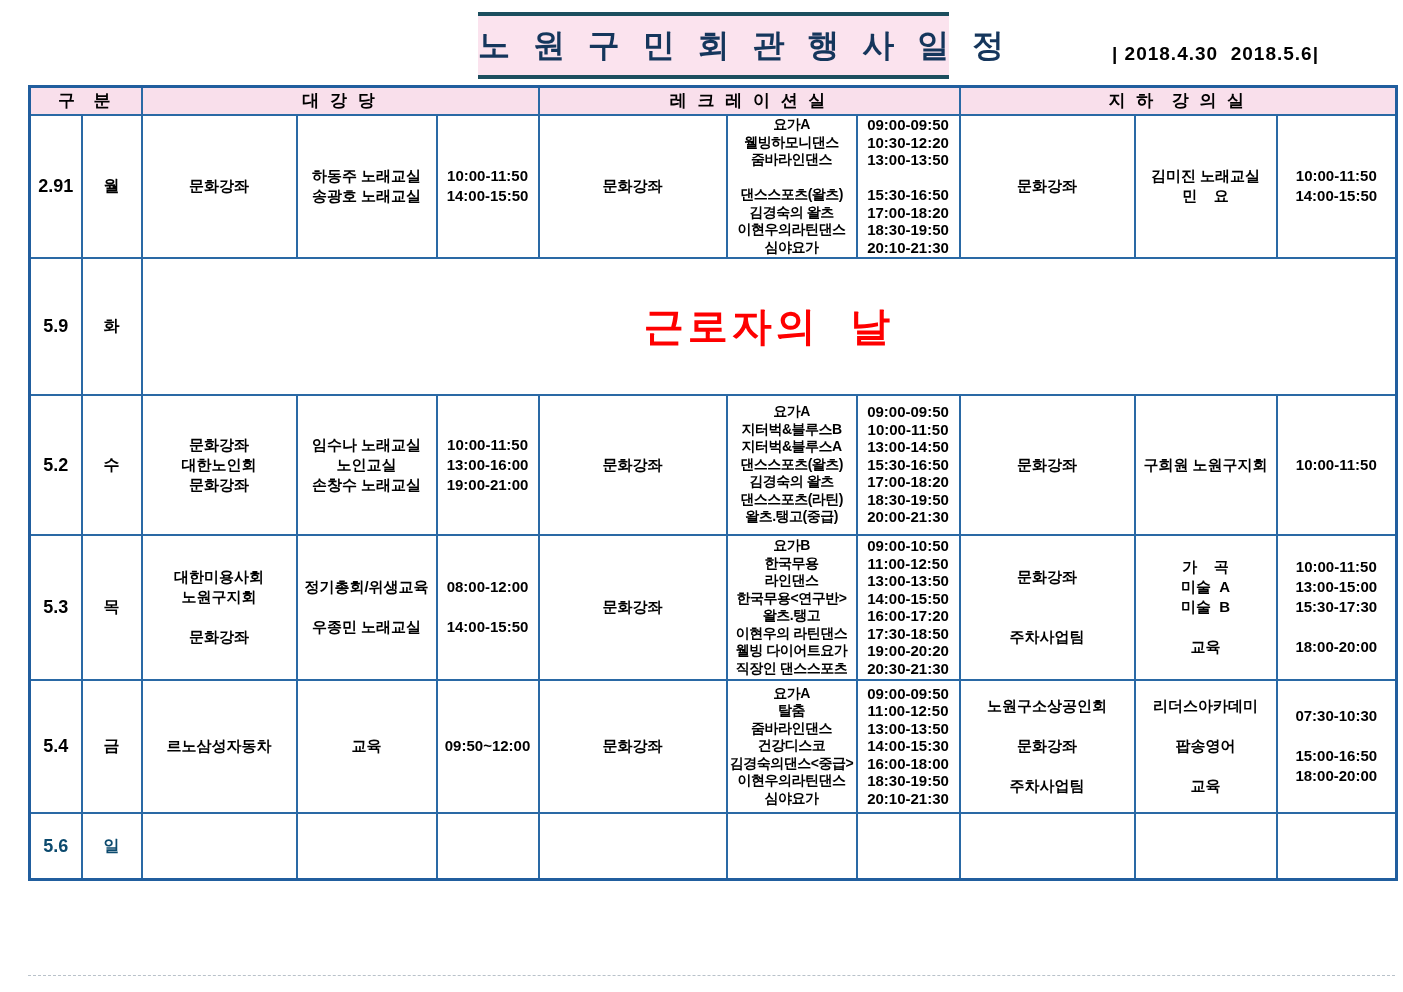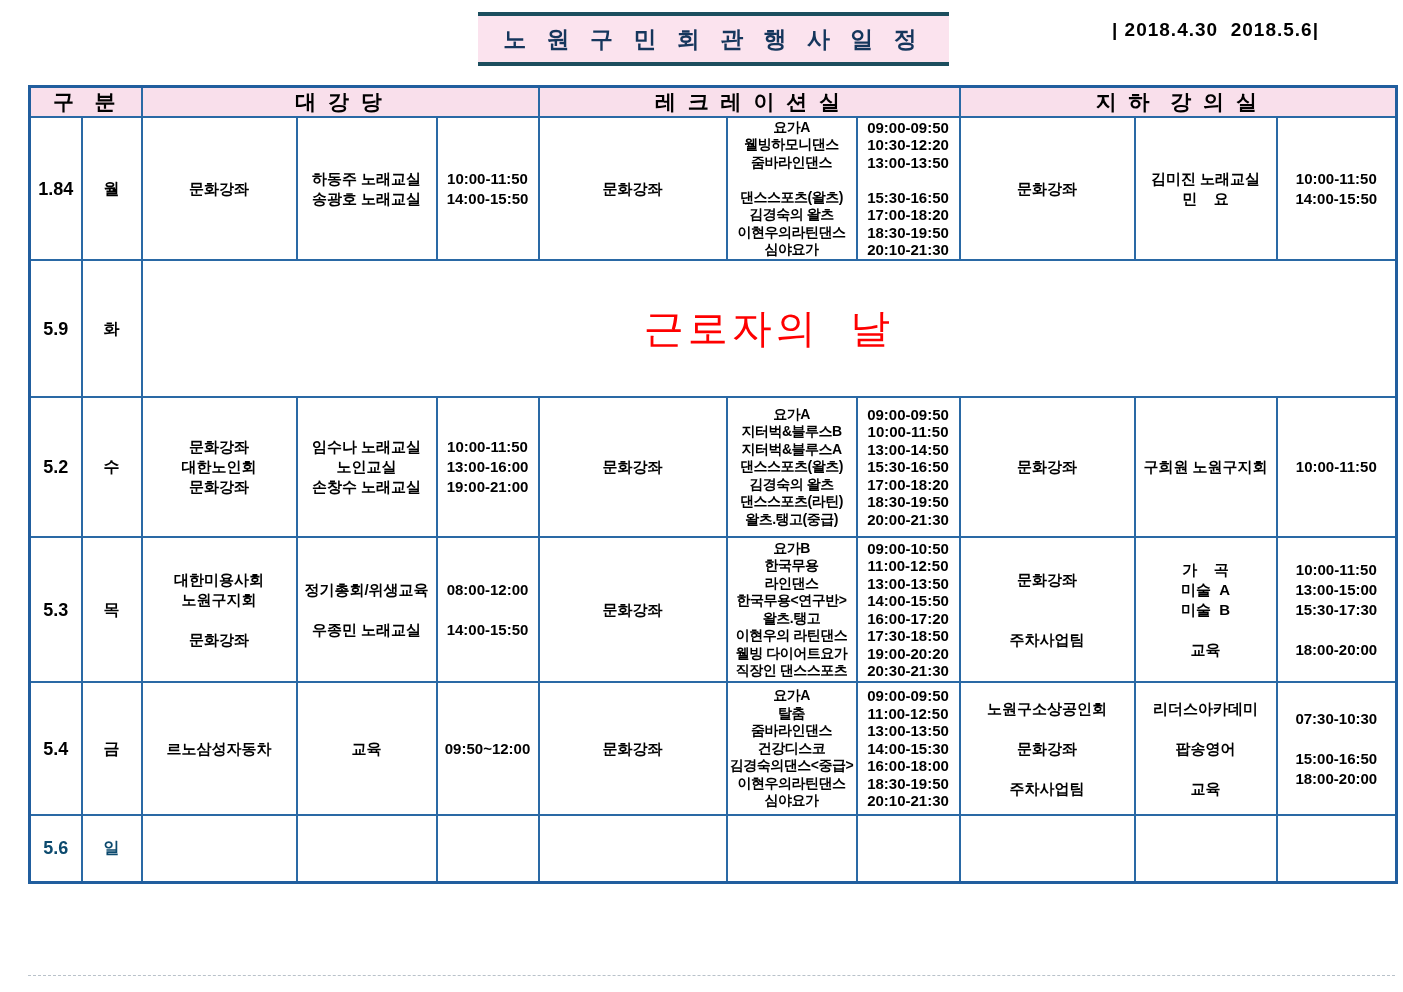--- a/index.html
+++ b/index.html
@@ -12,50 +12,50 @@
   .page { position: relative; width: 1403px; height: 992px; overflow: hidden; background: #fff; }
 
   .title-banner {
     position: absolute; left: 478px; top: 12px; width: 471px;
     background: #fbe3ee;
     border-top: 4px solid #1c4e5e;
     border-bottom: 4px solid #1c4e5e;
     text-align: center; padding: 8px 0 7px 0;
   }
   .title-text {
-    font-size: 23px; font-weight: bold; color: #15365c; letter-spacing: 7px; white-space: nowrap;
+    font-size: 32px; font-weight: bold; color: #15365c; letter-spacing: 7px; white-space: nowrap;
   }
   .date-range {
-    position: absolute; left: 1112px; top: 19px;
+    position: absolute; left: 1112px; top: 43px;
     font-size: 19px; font-weight: 600; letter-spacing: 1px; white-space: pre; color: #000;
   }
 
   table.schedule {
     position: absolute; left: 28px; top: 85px; width: 1367px;
     border-collapse: collapse; table-layout: fixed;
     border: 3px solid #215e9e;
   }
   th, td {
     border: 2px solid #2a69a5;
     padding: 0 2px;
     text-align: center; vertical-align: middle;
     overflow: hidden;
   }
   th {
-    background: #f9dfeb; font-size: 21px; font-weight: bold; letter-spacing: 3px; white-space: pre;
+    background: #f9dfeb; font-size: 17px; font-weight: bold; letter-spacing: 3px; white-space: pre;
   }
   td.cell {
     font-size: 15px; font-weight: bold; white-space: pre; line-height: 20px; border-radius: 18px;
   }
   td.evt-rec, td.time-rec { line-height: 17.5px; }
   td.evt-rec { font-size: 14px; letter-spacing: -0.5px; }
   td.c-date { font-size: 18px; font-weight: bold; }
   td.c-day  { font-size: 16px; font-weight: bold; }
   td.holiday {
-    color: #fe0000; font-size: 40px; font-weight: normal; letter-spacing: 4px; white-space: pre;
+    color: #fe0000; font-size: 40px; font-weight: bold; letter-spacing: 4px; white-space: pre;
   }
   tr.red-row td.c-date, tr.red-row td.c-day { color: #0c4a6e; }
   .pagebreak {
     position: absolute; left: 28px; top: 975px; width: 1367px; height: 0;
     border-top: 1px dashed #b9c2ca;
   }
 </style>
 </head>
 <body>
 
@@ -84,21 +84,21 @@
     <tbody>
         <tr style="height:28px">
       <th colspan="2">구  분</th>
       <th colspan="3">대 강 당</th>
       <th colspan="3">레 크 레 이 션 실</th>
       <th colspan="3">지 하  강 의 실</th>
     </tr>
 
 
     <tr style="height:143px">
-      <td class="cell c-date">1.84</td>
+      <td class="cell c-date">2.91</td>
       <td class="cell c-day">월</td>
       <td class="cell">문화강좌</td>
       <td class="cell">하동주 노래교실
 송광호 노래교실</td>
       <td class="cell">10:00-11:50
 14:00-15:50</td>
       <td class="cell">문화강좌</td>
       <td class="cell evt-rec">요가A
 웰빙하모니댄스
 줌바라인댄스

